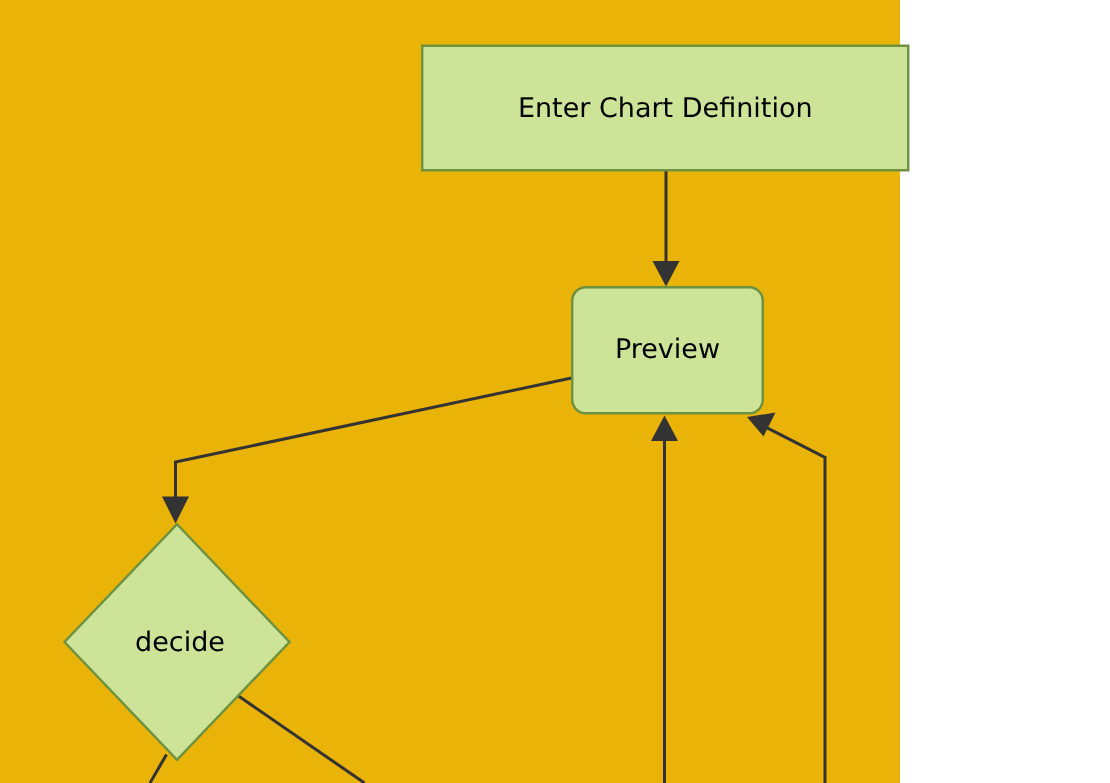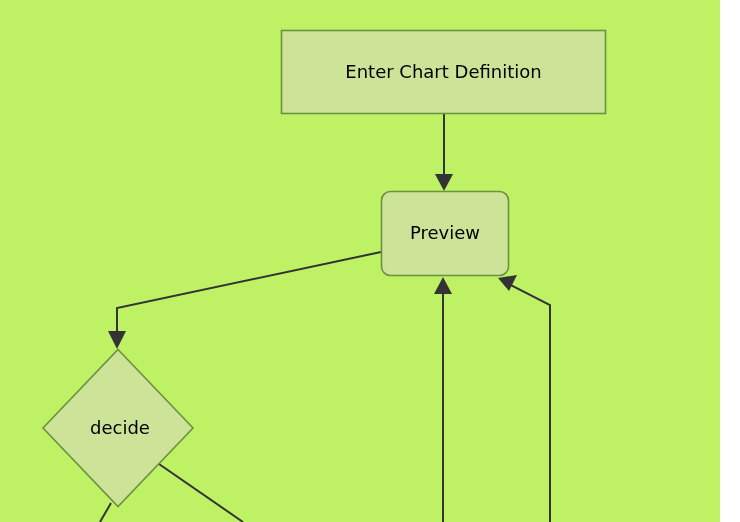--- a/index.html
+++ b/index.html
@@ -8,23 +8,23 @@
     background: #ffffff;
   }
   body {
     width: 740px;
     height: 522px;
     overflow: hidden;
     font-family: "DejaVu Sans", "Liberation Sans", sans-serif;
   }
   #diagram-root {
     position: relative;
-    width: 720px;
+    width: 600px;
     height: 522px;
-    background: #bef264;
+    background: #eab308;
   }
   #flow-svg {
     position: absolute;
     top: 0;
     left: 0;
     width: 740px;
     height: 522px;
     display: block;
   }
   .node-shape {

